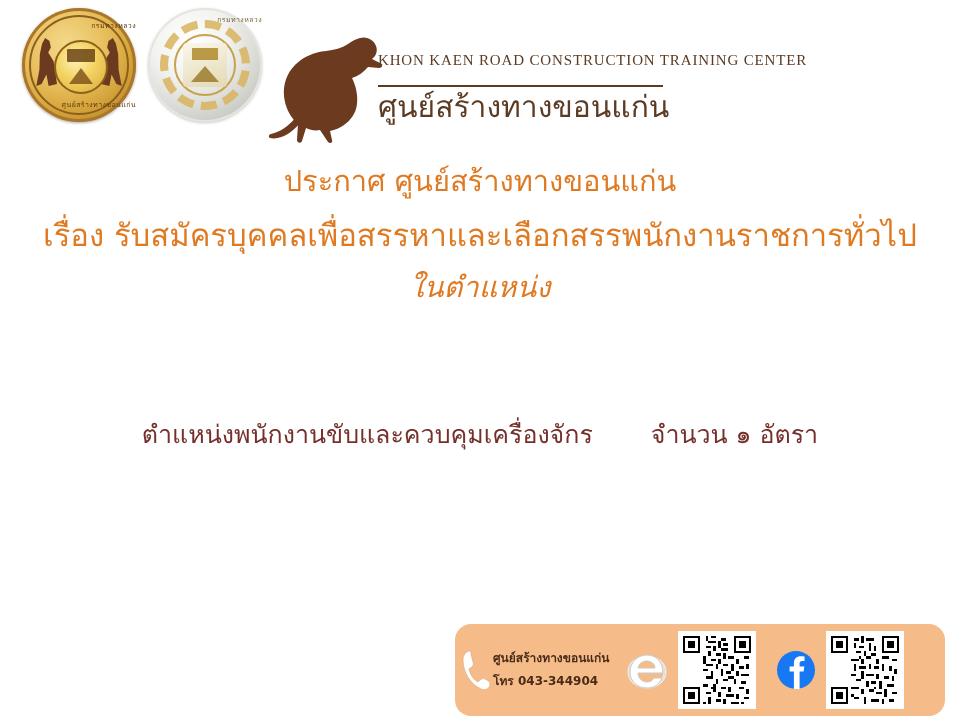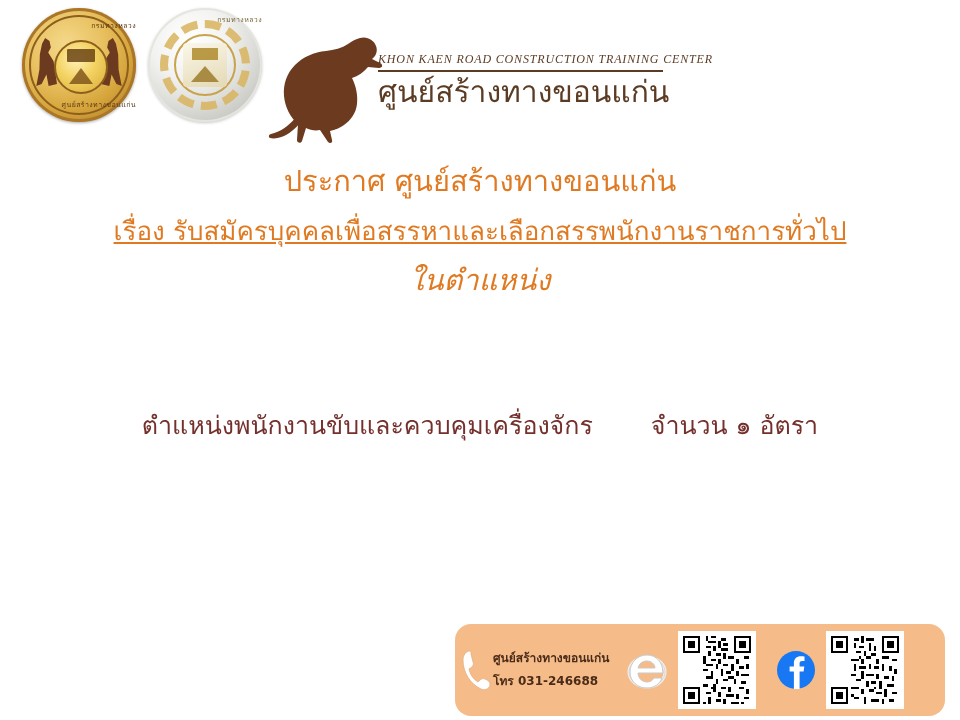--- a/index.html
+++ b/index.html
@@ -163,26 +163,25 @@
     height: 128px;
   }
   .brand-block {
     position: absolute;
     left: 378px;
     top: 52px;
     width: 300px;
   }
   .brand-en {
     font-family: "Liberation Serif", "DejaVu Serif", serif;
-    font-size: 12px;
+    font-size: 15px;
     letter-spacing: .85px;
     color: #5c3b23;
     white-space: nowrap;
-    padding-bottom: 3px;
-    font-style: italic;
+    padding-bottom: 16px;
   }
   .brand-rule {
     height: 1.5px;
     background: #5c3b23;
     width: 285px;
   }
   .brand-th {
     font-family: "DejaVu Sans", "Liberation Sans", sans-serif;
     font-size: 30px;
     color: #5c3b23;
@@ -198,27 +197,27 @@
     top: 160px;
     width: 960px;
     text-align: center;
   }
   .h-line {
     font-family: "DejaVu Sans", "Liberation Sans", sans-serif;
     color: #df7a22;
     line-height: 1.5;
   }
   .h1 { font-size: 29px; margin-bottom: 8px; }
-  .h2 { font-size: 26px; margin-bottom: 8px; text-decoration: underline; }
+  .h2 { font-size: 31px; margin-bottom: 8px; }
   .h3 { font-size: 29px; font-style: italic; }
 
   .position-line {
     position: absolute;
     left: 0;
-    top: 405px;
+    top: 414px;
     width: 960px;
     text-align: center;
     font-family: "DejaVu Sans", "Liberation Sans", sans-serif;
     font-size: 25px;
     color: #74302c;
     white-space: nowrap;
   }
   .position-line .gap { display: inline-block; width: 42px; }
 
   
@@ -326,21 +325,21 @@
 
 <div class="footer-bar">
 
   <svg class="phone-icon" viewBox="0 0 30 44">
     <path fill="#ffffff" stroke="#e2a877" stroke-width="0.7" d="M9 3 C5 3 2 7 2 12 C2 24 9 36 20 41 C25 43 29 40 29 36 C29 34 27 32 24 31
          C22 30 20 31 19 32 L17 34 C12 31 9 26 8 21 L11 19 C12 18 13 16 12 14 L10 6 C10 4 10 3 9 3 Z"></path>
   </svg>
 
   <div class="contact-text">
     <div class="contact-line">ศูนย์สร้างทางขอนแก่น</div>
-    <div class="contact-line">โทร 031-246688</div>
+    <div class="contact-line">โทร 043-344904</div>
   </div>
 
   <svg class="ie-icon" viewBox="0 0 46 46">
     <ellipse cx="23" cy="25" rx="18" ry="15" fill="none" stroke="#f2f2f2" stroke-width="3"></ellipse>
     <ellipse cx="23" cy="25" rx="18" ry="15" fill="none" stroke="#d8d8d8" stroke-width="1"></ellipse>
     <path fill="#ffffff" stroke="#c9c9c9" stroke-width="1" d="M23 8 C13 8 6 16 6 25 C6 34 13 41 23 41 C30 41 36 37 38 31 L30 31
          C28 34 26 35 23 35 C18 35 14 31 14 26 L39 26 C39 15 32 8 23 8 Z
          M14 21 C15 17 18 14 23 14 C27 14 31 17 31 21 Z"></path>
   </svg>
 

